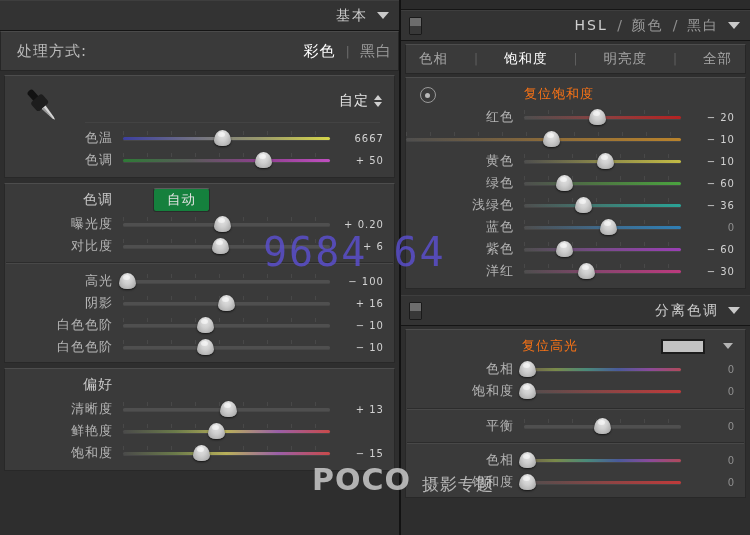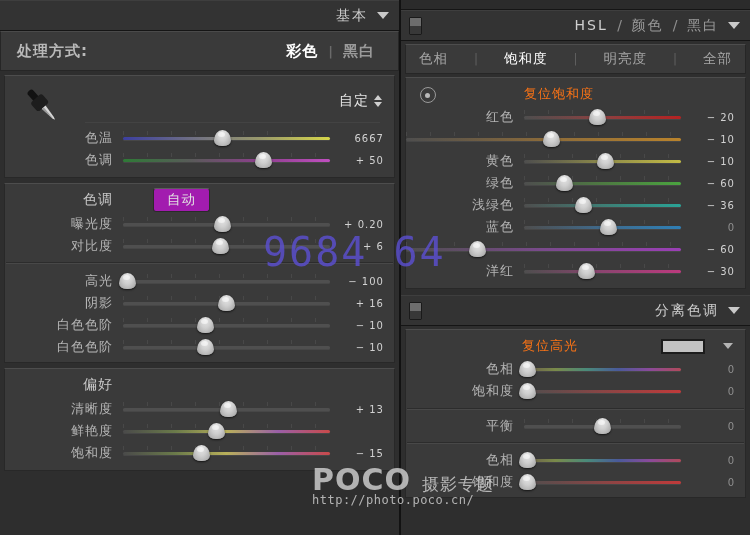--- a/index.html
+++ b/index.html
@@ -47,22 +47,22 @@
   }
   .sw-icon{
     width:11px;height:16px;background:#6d6d6d;
     border:1px solid #1a1a1a;border-radius:1px;
     box-shadow:inset 0 -8px 0 #383838;
   }
 
   
   .process-row{
     height:40px;display:flex;align-items:center;
-    padding:0 23px 0 16px;box-sizing:border-box;
-    background:#3a3a3a;border:1px solid #262626;border-top-color:#4a4a4a;font-weight:bold;
+    padding:0 6px 0 16px;box-sizing:border-box;
+    background:#3a3a3a;border:1px solid #262626;border-top-color:#4a4a4a;
   }
   .process-label{color:#b9b9b9;font-size:15px;letter-spacing:1px;}
   .process-opts{margin-left:auto;display:flex;align-items:center;gap:10px;}
   .opt{font-size:15px;color:#9a9a9a;letter-spacing:1px;}
   .opt.active{color:#ffffff;}
   .opt-div{color:#6a6a6a;font-size:13px;}
 
   
   .group{
     background:#3a3a3a;
@@ -113,21 +113,21 @@
 
   
   .grp-head{display:flex;align-items:center;height:26px;}
   .grp-head .gh-title{
     width:118px;text-align:right;padding-right:10px;
     color:#c7c7c7;font-size:14px;letter-spacing:1px;box-sizing:border-box;
   }
   .auto-btn{
     margin-left:30px;
     color:#e2e2e2;font-size:13.5px;letter-spacing:1px;
-    background:#a21caf;border:1px solid #2a2a2a;border-top-color:#5d5d5d;
+    background:#15803d;border:1px solid #2a2a2a;border-top-color:#5d5d5d;
     border-radius:3px;padding:2px 13px;
   }
 
   
   .wb-row{display:flex;align-items:center;height:42px;position:relative;}
   .eyedrop{
     position:absolute;left:10px;top:4px;width:54px;height:44px;
   }
   .wb-label{
     width:118px;text-align:right;padding-right:10px;
@@ -454,20 +454,21 @@
         <span class="r-label">蓝色</span>
         <span class="sl">
           <span class="track" style="background:linear-gradient(to right,#4e4e4e,#3f6a8c,#2f7fb5);"></span>
           <span class="ticks"></span>
           <span class="knob" style="left:54%"></span>
         </span>
         <span class="r-val zero">0</span>
       </div>
 
       <div class="row">
+        <span class="r-label">紫色</span>
         <span class="sl">
           <span class="track" style="background:linear-gradient(to right,#4e4e4e,#7a4a8c,#9a3fb5);"></span>
           <span class="ticks"></span>
           <span class="knob" style="left:26%"></span>
         </span>
         <span class="r-val">− 60</span>
       </div>
 
       <div class="row">
         <span class="r-label">洋红</span>
@@ -549,15 +550,14 @@
         </span>
         <span class="r-val zero">0</span>
       </div>
     </div>
   </div>
 
   <div class="wm-num">9684 64</div>
   <div class="wm-poco">
     <span class="pl">POCO</span>
     <span class="pcn">摄影专题</span>
-    <span class="url">http://photo.poco.cn/</span>
   </div>
 </div>
 
 </body></html>

